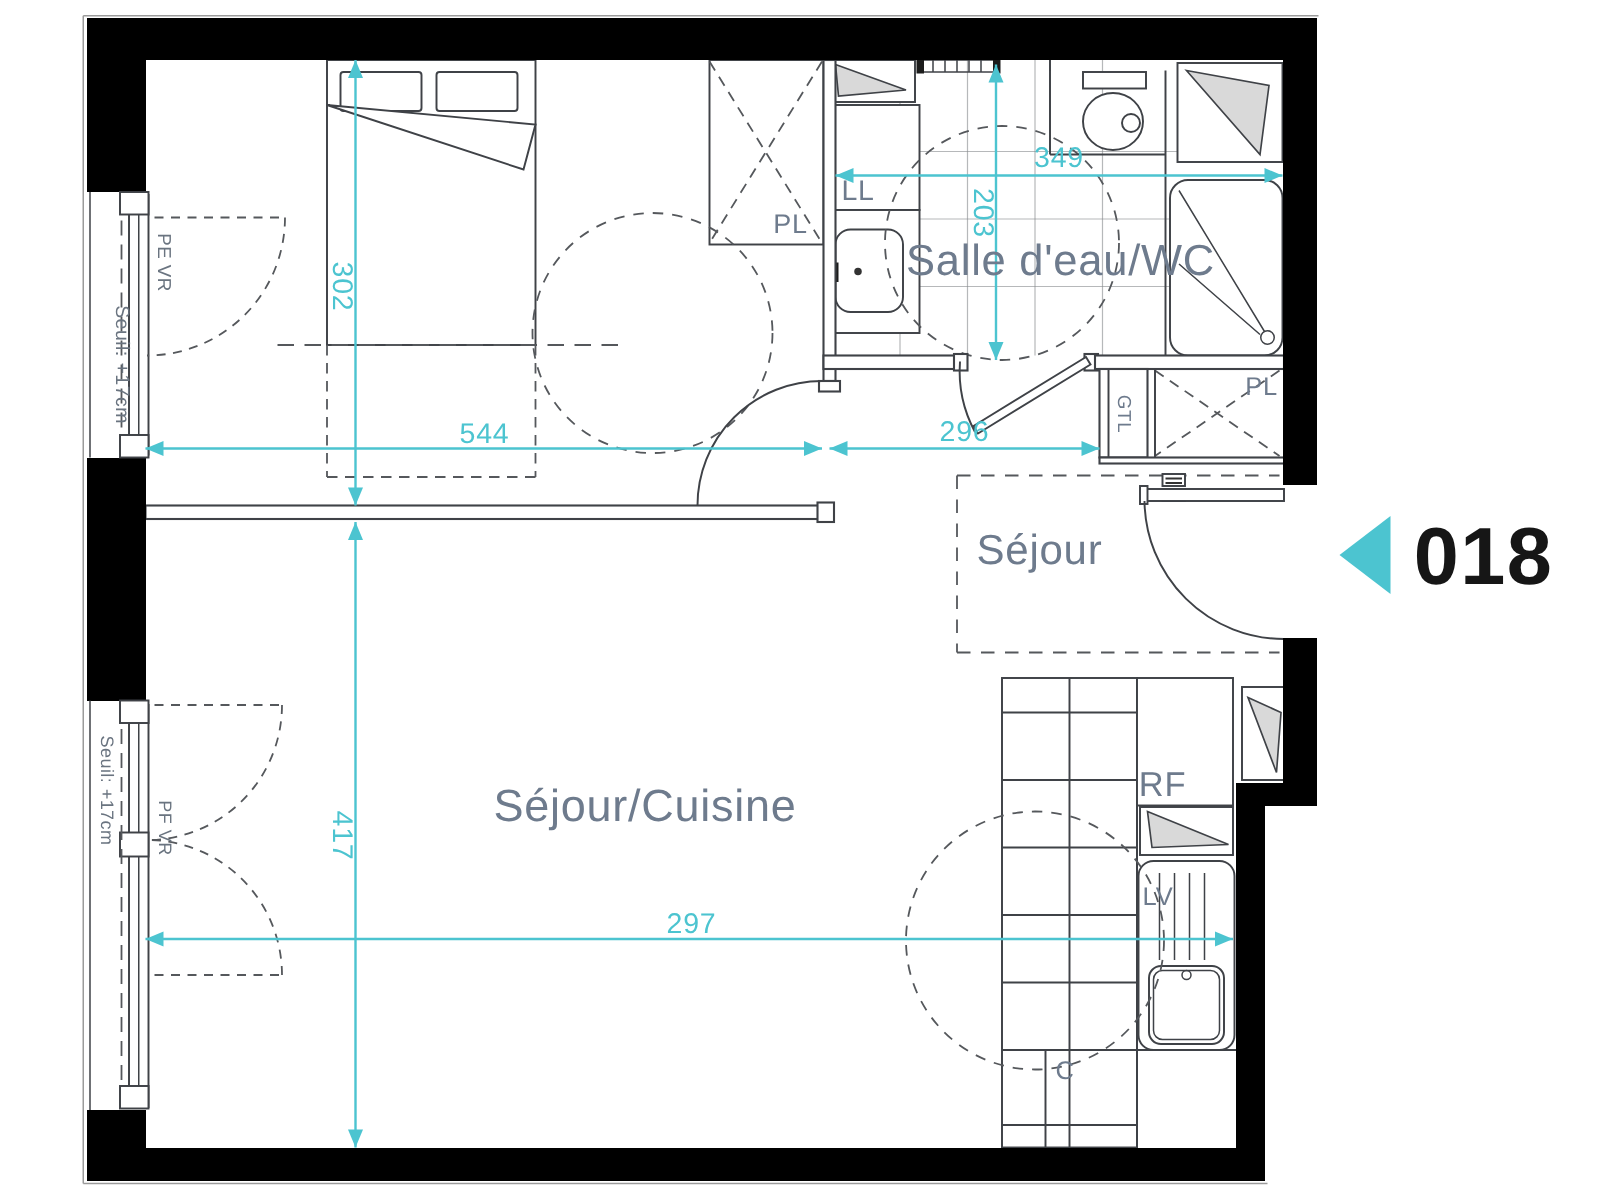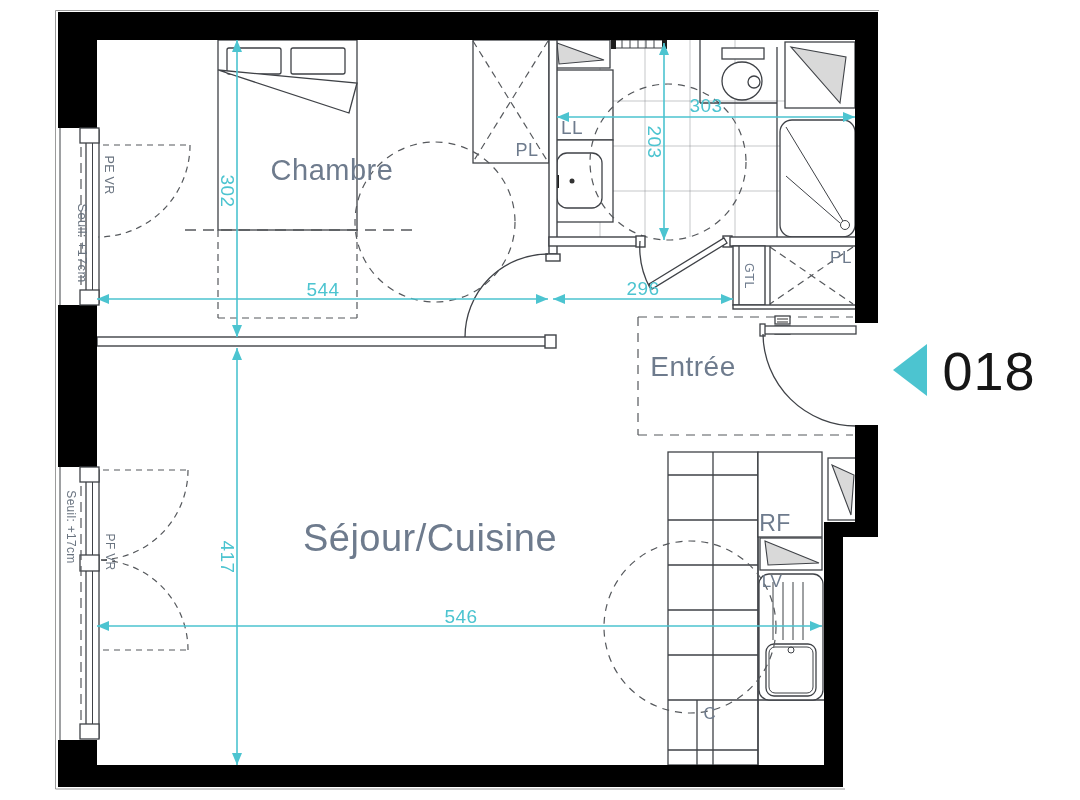--- a/index.html
+++ b/index.html
@@ -20,21 +20,21 @@
   .thin{stroke:#9b9b9b;stroke-width:1;fill:none;}
   .dim{stroke:var(--dimension,#4cc4d0);stroke-width:1.6;fill:none;}
   .dimf{fill:var(--dimension,#4cc4d0);stroke:none;}
   .blk{fill:#1c1c1c;}
   
   .lbl{position:absolute;transform:translate(-50%,-50%);white-space:nowrap;
        color:var(--room-label,#6e7b8d);letter-spacing:.5px;}
   .rot{transform:translate(-50%,-50%) rotate(90deg);}
   .dimlbl{color:var(--dimension,#4cc4d0);letter-spacing:.5px;}
   .ann{color:#6a7480;letter-spacing:.3px;}
-  .unit{color:var(--unit-number,#161616);font-weight:400;letter-spacing:1px;}
+  .unit{color:var(--unit-number,#161616);font-weight:700;letter-spacing:1px;}
 </style>
 </head>
 <body>
 
 <div id="plan">
 
 <svg width="1080" height="800" viewBox="0 0 1080 800">
 
   <g>
     <path class="grid" d="M600 40V237 M645 40V237 M690 40V237 M735 40V237"></path>
@@ -192,40 +192,40 @@
     <polygon class="dimf" points="733,299 721,294 721,304"></polygon>
     <polygon class="dimf" points="557,117 569,112 569,122"></polygon>
     <polygon class="dimf" points="855,117 843,112 843,122"></polygon>
     <polygon class="dimf" points="97,626 109,621 109,631"></polygon>
     <polygon class="dimf" points="822,626 810,621 810,631"></polygon>
   </g>
 
   <polygon points="893,370 927,344 927,396" fill="var(--unit-marker,#4cc4d0)"></polygon>
 </svg>
 
-<div class="lbl" style="left:332px;top:170px;font-size:29px">Chambre</div>
-<div class="lbl" style="left:693px;top:367px;font-size:28px">Entrée</div>
-<div class="lbl" style="left:430px;top:538px;font-size:38px">Séjour/Cuisine</div>
+<div class="lbl" style="left:707px;top:175px;font-size:29px">Salle d'eau/WC</div>
+<div class="lbl" style="left:693px;top:367px;font-size:28px">Séjour</div>
+<div class="lbl" style="left:430px;top:538px;font-size:30px">Séjour/Cuisine</div>
 
 <div class="lbl" style="left:527px;top:150px;font-size:18px">PL</div>
 <div class="lbl" style="left:572px;top:128px;font-size:19px">LL</div>
 <div class="lbl" style="left:841px;top:258px;font-size:17px">PL</div>
 <div class="lbl rot" style="left:749px;top:276px;font-size:12.5px">GTL</div>
 <div class="lbl" style="left:775px;top:523px;font-size:23px">RF</div>
-<div class="lbl" style="left:772px;top:582px;font-size:17px">LV</div>
+<div class="lbl" style="left:772px;top:598px;font-size:17px">LV</div>
 <div class="lbl" style="left:710px;top:714px;font-size:17px">C</div>
 
 <div class="lbl rot ann" style="left:82px;top:243px;font-size:13px">Seuil: +17cm</div>
 <div class="lbl rot ann" style="left:109px;top:175px;font-size:12.5px">PE VR</div>
 <div class="lbl rot ann" style="left:71px;top:527px;font-size:12px">Seuil: +17cm</div>
 <div class="lbl rot ann" style="left:110px;top:552px;font-size:12px">PF VR</div>
 
 <div class="lbl rot dimlbl" style="left:227px;top:191px;font-size:19px">302</div>
 <div class="lbl dimlbl" style="left:323px;top:290px;font-size:19px">544</div>
 <div class="lbl dimlbl" style="left:643px;top:289px;font-size:19px">296</div>
 <div class="lbl rot dimlbl" style="left:654px;top:142px;font-size:19px">203</div>
-<div class="lbl dimlbl" style="left:706px;top:106px;font-size:19px">303</div>
+<div class="lbl dimlbl" style="left:706px;top:106px;font-size:19px">349</div>
 <div class="lbl rot dimlbl" style="left:227px;top:557px;font-size:19px">417</div>
-<div class="lbl dimlbl" style="left:461px;top:617px;font-size:19px">546</div>
+<div class="lbl dimlbl" style="left:461px;top:617px;font-size:19px">297</div>
 
 <div class="lbl unit" style="left:989px;top:371px;font-size:54px">018</div>
 
 </div>
 
 </body></html>

